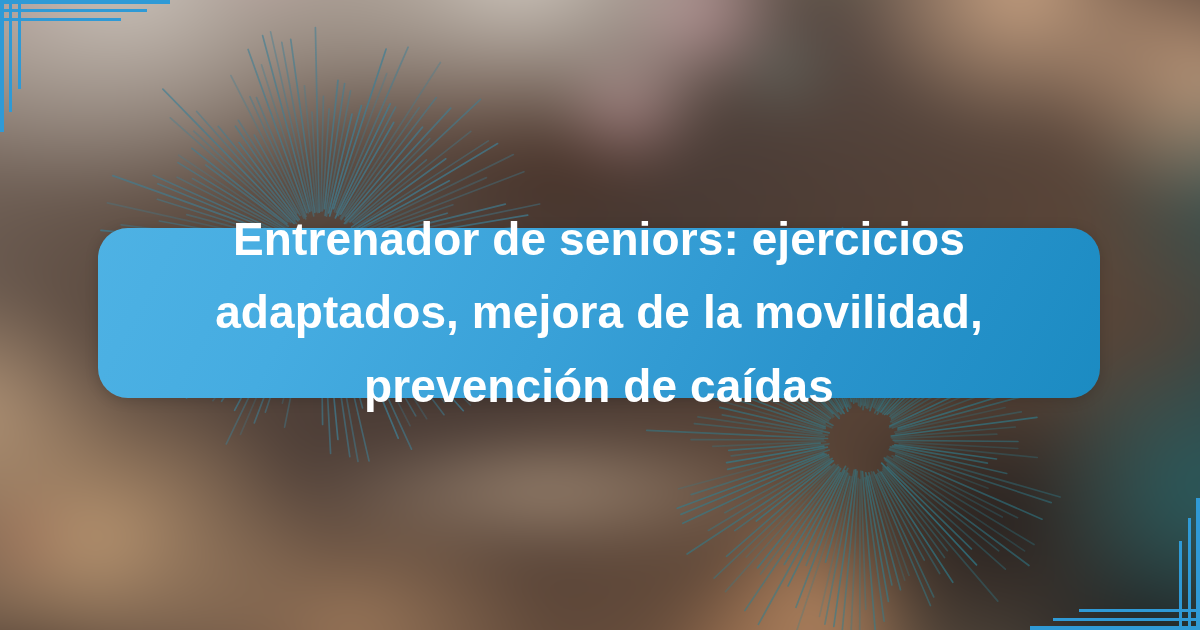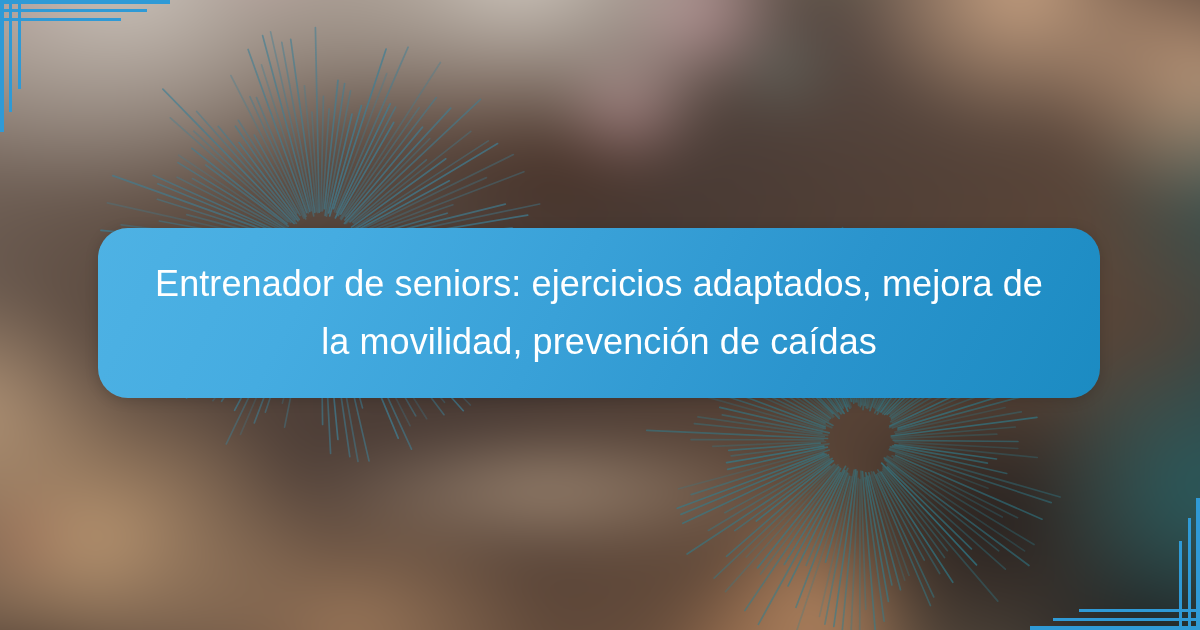--- a/index.html
+++ b/index.html
@@ -101,22 +101,22 @@
         #2a94cd 72%,
         #1b8bc2 100%);
     display:flex;
     align-items:center;
     justify-content:center;
     box-shadow:0 2px 14px rgba(0,0,0,0.16);
   }
 
   #headline-text {
     color:#ffffff;
-    font-size:36px;
-    font-weight:400;
+    font-size:46px;
+    font-weight:700;
     line-height:1.60;
     text-align:center;
     letter-spacing:0.1px;
     padding:0 46px;
     text-rendering:optimizeLegibility;
   }
 
   
   .corner { position:absolute; pointer-events:none; }
   #corner-tl { left:0;  top:0; }

